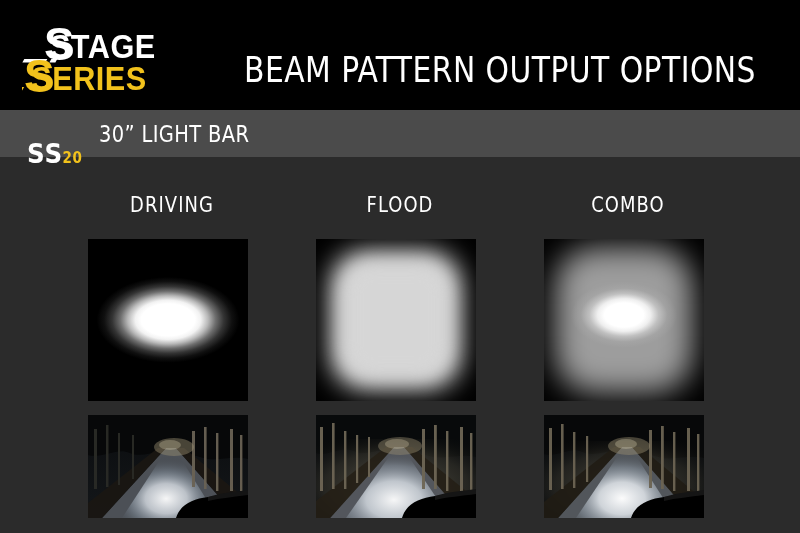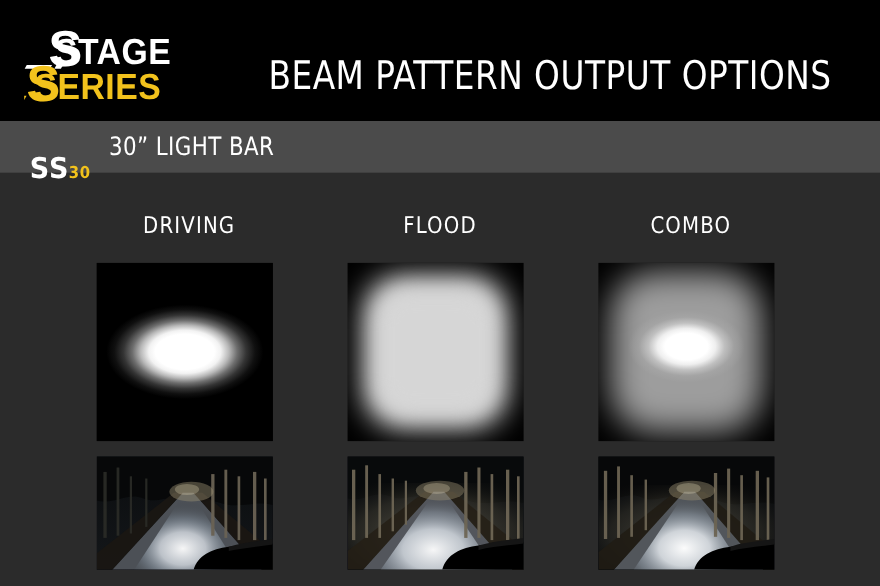--- a/index.html
+++ b/index.html
@@ -256,21 +256,21 @@
         <text x="2" y="74" font-family="Liberation Sans, sans-serif" font-size="46" font-weight="700" fill="#f2c21c">S</text>
       </svg>
     </div>
 
     <div class="main-title">BEAM PATTERN OUTPUT OPTIONS</div>
   </div>
 
   <div class="subtitle-bar">
     <div class="badge">
       <span class="badge-ss">SS</span>
-      <span class="badge-num">30</span>
+      <span class="badge-num">20</span>
     </div>
     <div class="subtitle-text">30” LIGHT BAR</div>
   </div>
 
   <div class="columns">
 
     <div class="column c0">
       <div class="col-label">DRIVING</div>
 
       <div class="beam-frame">

